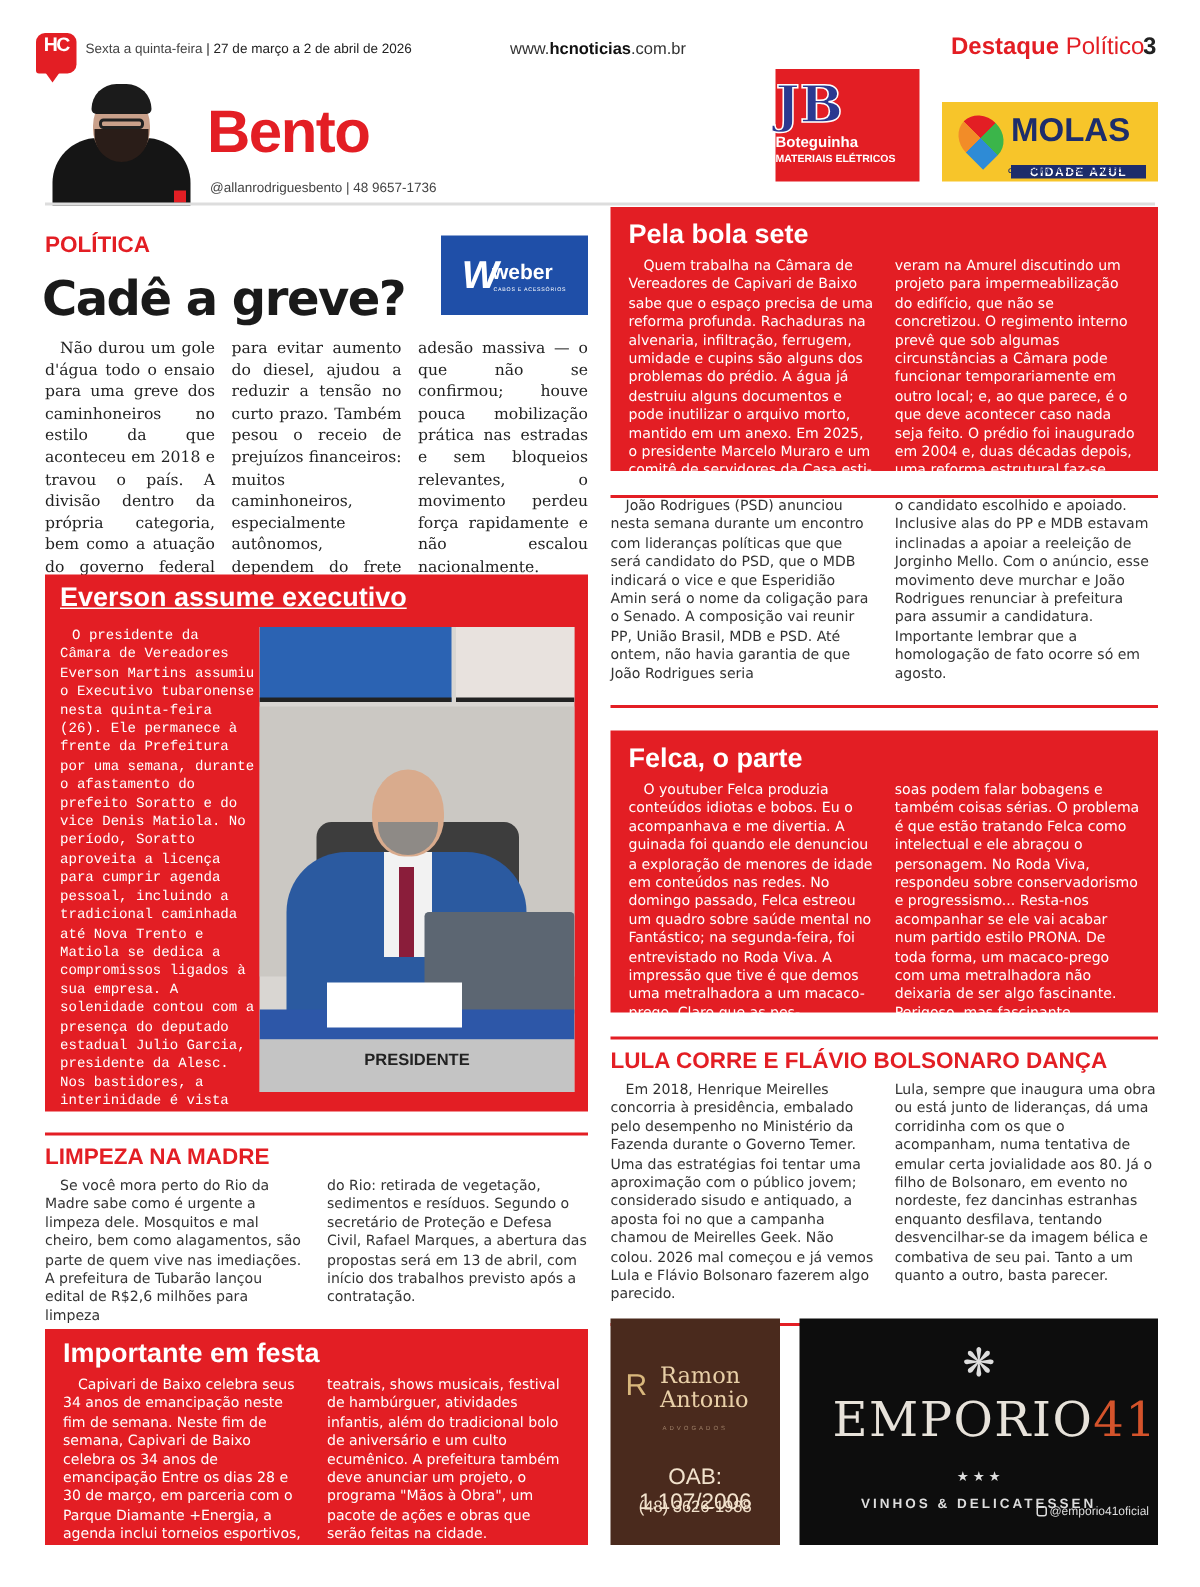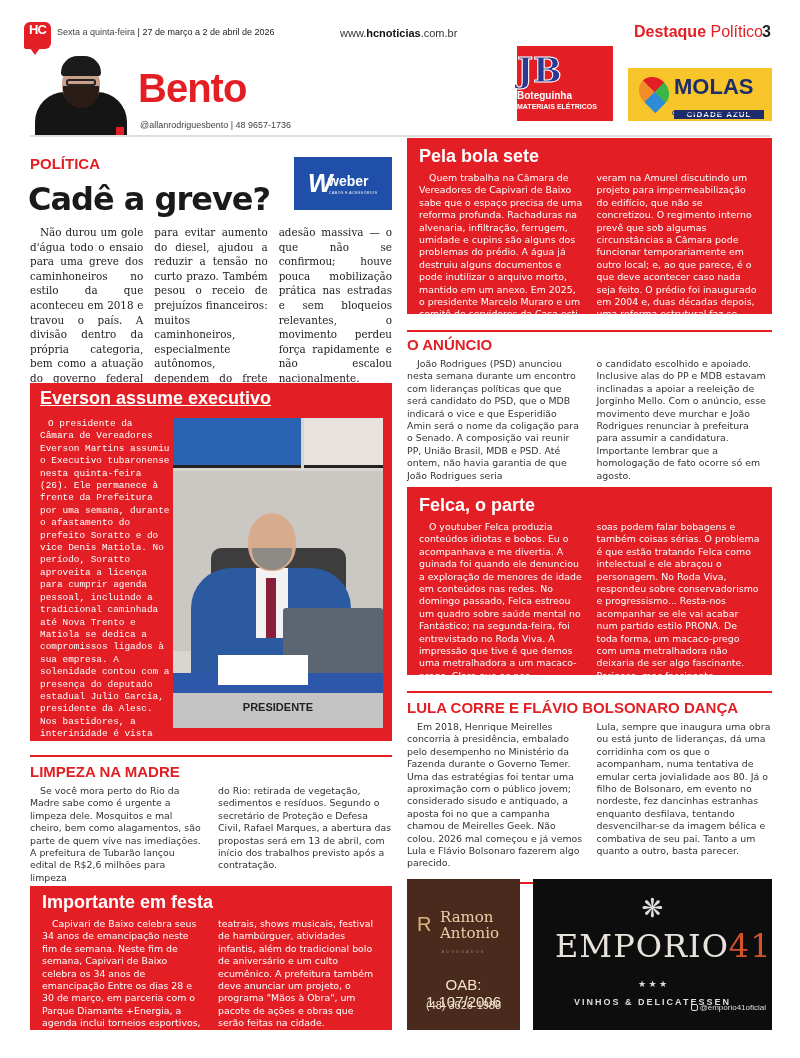--- a/index.html
+++ b/index.html
@@ -150,21 +150,20 @@
 <div class="abs redbox box-bola">
   <h2>Pela bola sete</h2>
   <div class="two-col sans-body">
     <p>Quem trabalha na Câmara de Vereadores de Capivari de Baixo sabe que o espaço precisa de uma reforma profunda. Rachaduras na alvenaria, infiltração, ferrugem, umidade e cupins são alguns dos problemas do prédio. A água já destruiu alguns documentos e pode inutilizar o arquivo morto, mantido em um anexo. Em 2025, o presidente Marcelo Muraro e um comitê de servidores da Casa esti-</p>
     <div>veram na Amurel discutindo um projeto para impermeabilização do edifício, que não se concretizou. O regimento interno prevê que sob algumas circunstâncias a Câmara pode funcionar temporariamente em outro local; e, ao que parece, é o que deve acontecer caso nada seja feito. O prédio foi inaugurado em 2004 e, duas décadas depois, uma reforma estrutural faz-se mais que necessária.</div>
   </div>
 </div>
 
 <div class="abs box-anuncio">
   <div class="rule"></div>
-  <h2 style="margin-top:4px">O ANÚNCIO</h2>
   <div class="two-col sans-body">
     <p>João Rodrigues (PSD) anunciou nesta semana durante um encontro com lideranças políticas que que será candidato do PSD, que o MDB indicará o vice e que Esperidião Amin será o nome da coligação para o Senado. A composição vai reunir PP, União Brasil, MDB e PSD. Até ontem, não havia garantia de que João Rodrigues seria</p>
     <div>o candidato escolhido e apoiado. Inclusive alas do PP e MDB estavam inclinadas a apoiar a reeleição de Jorginho Mello. Com o anúncio, esse movimento deve murchar e João Rodrigues renunciar à prefeitura para assumir a candidatura. Importante lembrar que a homologação de fato ocorre só em agosto.</div>
   </div>
   <div class="rule" style="margin-top:14px"></div>
 </div>
 
 <div class="abs redbox box-everson">
   <h2>Everson assume executivo</h2>
   <div class="everson-text">

